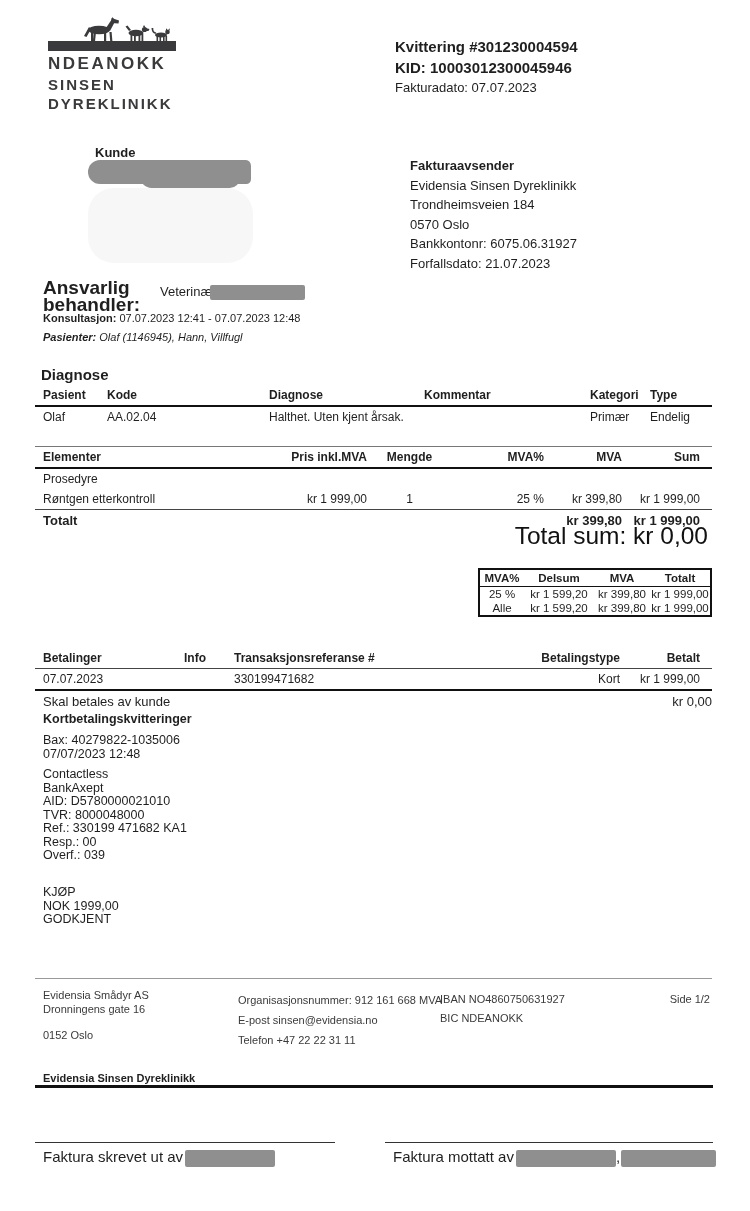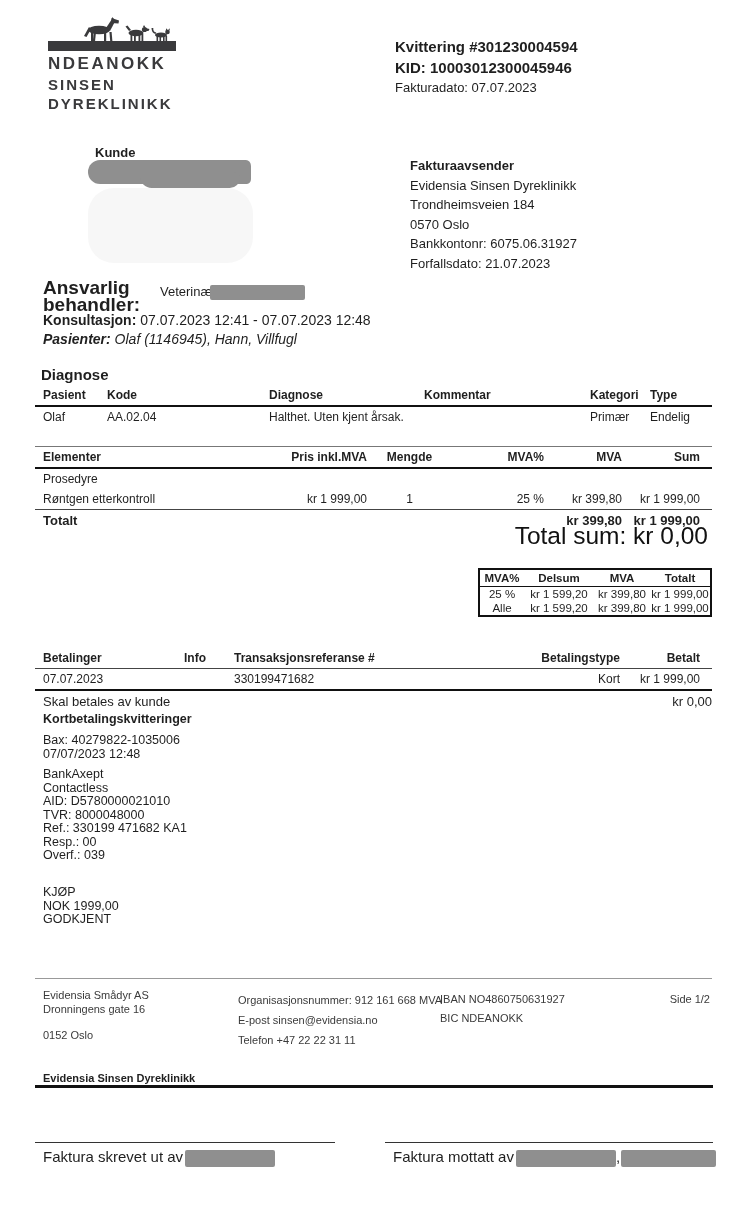--- a/index.html
+++ b/index.html
@@ -28,21 +28,21 @@
   .blob{background:#8f8f8f;}
   .blob-kunde{left:88px;top:160px;width:163px;height:24px;border-radius:12px 5px 4px 12px / 12px 6px 5px 12px;}
   .blob-kunde2{left:140px;top:172px;width:100px;height:16px;border-radius:0 8px 14px 16px;}
   .blob-light{left:88px;top:188px;width:165px;height:75px;background:#f7f7f7;border-radius:26px;}
   .sender{left:410px;top:156px;width:300px;font-size:13px;line-height:19.5px;}
 
   
   .resp-label{left:43px;top:279px;width:110px;font-size:19px;line-height:17px;}
   .resp-value{left:160px;top:284px;font-size:13px;}
   .blob-vet{display:inline-block;vertical-align:middle;width:95px;height:15px;margin-left:-2px;border-radius:2px;}
-  .kv-line{left:43px;font-size:14px;}
+  .kv-line{left:43px;font-size:11px;}
   .kv-line .lbl{font-weight:bold;}
 
   
   .diag-h{left:41px;top:366px;font-size:15px;}
 
   
   .tbl{left:35px;width:677px;font-size:12px;}
   .trow{display:flex;align-items:flex-end;}
   .tc{box-sizing:border-box;padding:3px 0 3px 0;}
   .tc.first{padding-left:8px;}
@@ -271,22 +271,22 @@
       <div class="tc r" style="width:277px;">kr 0,00</div>
     </div>
   </div>
 
   <div class="abs kort-h b">Kortbetalingskvitteringer</div>
   <div class="abs receipt" style="top:734px;">
     <div>Bax: 40279822-1035006</div>
     <div>07/07/2023 12:48</div>
   </div>
   <div class="abs receipt" style="top:768px;">
+    <div>Contactless</div>
     <div>BankAxept</div>
-    <div>Contactless</div>
     <div>AID: D5780000021010</div>
     <div>TVR: 8000048000</div>
     <div>Ref.: 330199 471682 KA1</div>
     <div>Resp.: 00</div>
     <div>Overf.: 039</div>
   </div>
   <div class="abs receipt" style="top:886px;">
     <div>KJØP</div>
     <div>NOK 1999,00</div>
     <div>GODKJENT</div>

